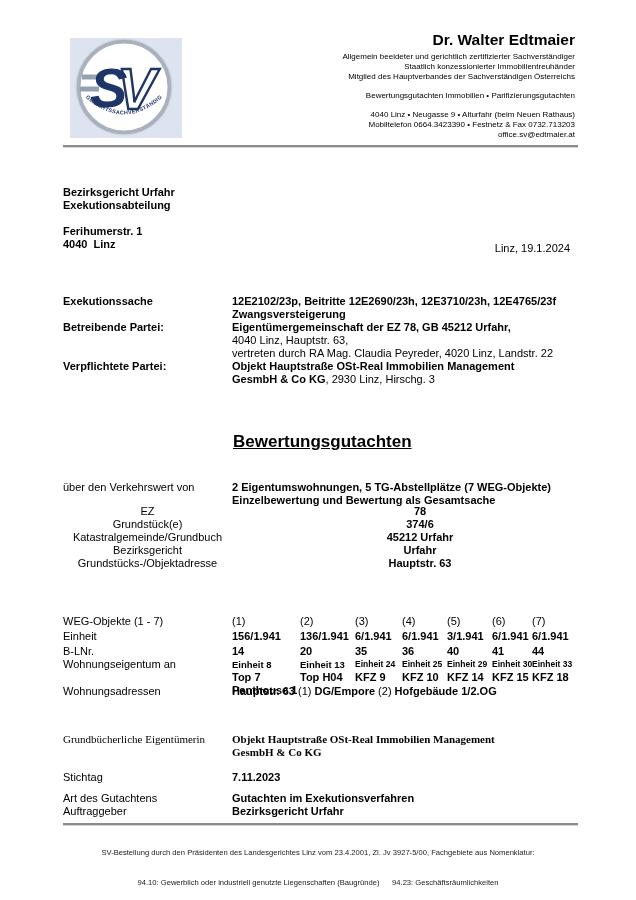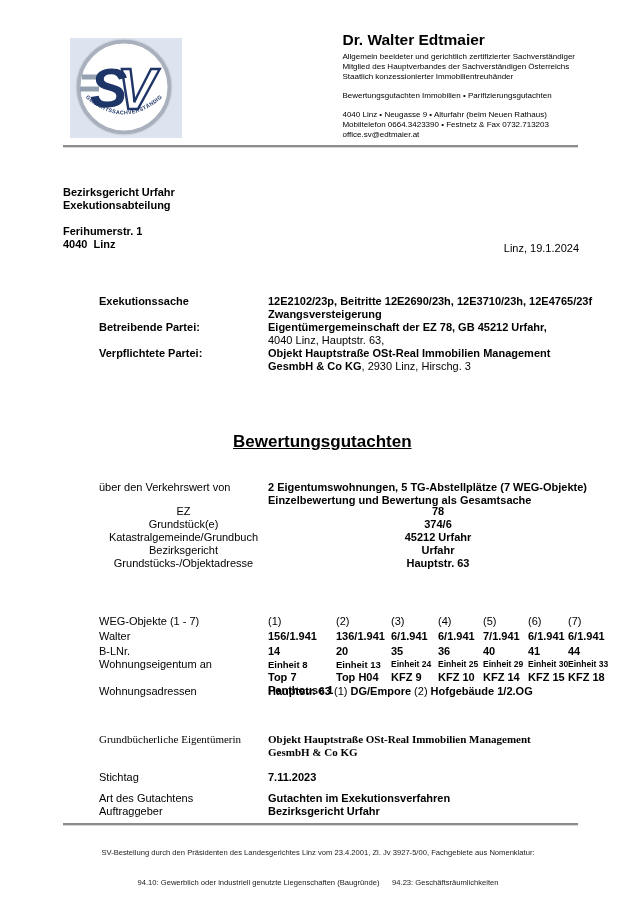--- a/index.html
+++ b/index.html
@@ -12,40 +12,40 @@
   .pre { white-space:pre; }
 
   
   .logo { position:absolute; left:70px; top:38px; width:112px; height:100px; }
   .logo svg { display:block; }
   .logo-s  { font-family:"Liberation Sans",sans-serif; font-style:italic; font-weight:bold; font-size:56px; fill:#1e3567; }
   .logo-v  { font-family:"Liberation Sans",sans-serif; font-style:italic; font-weight:bold; font-size:58px; fill:none; stroke:#1e3567; stroke-width:2.4px; }
   .logo-ring { font-family:"Liberation Sans",sans-serif; font-weight:bold; font-size:5.4px; fill:#1e3567; letter-spacing:0.35px; }
 
   
-  .letterhead { position:absolute; top:31px; right:61px; }
+  .letterhead { position:absolute; top:31px; right:61px; text-align:right; }
   .lh-name  { font-size:15.5px; font-weight:bold; line-height:18px; margin-bottom:3px; }
   .lh-small { font-size:8px; line-height:10px; }
   .lh-gap   { margin-top:9px; }
 
   
   .rule { position:absolute; left:63px; width:515px; height:2px; background:#8c8c8c; border-bottom:1px solid #d6d6d6; }
   .rule-top { top:145px; }
   .rule-bottom { top:823px; }
 
   
   .recipient { position:absolute; left:63px; top:186px; font-weight:bold; }
   .recipient .gap { height:13px; }
   .underline { white-space:pre; }
-  .date { position:absolute; top:242px; right:57px; }
+  .date { position:absolute; top:242px; right:66px; }
 
   
   .sec { position:absolute; left:63px; width:545px; }
   .row { display:flex; }
-  .row .l { width:169px; flex:none;margin-left:36px; }
+  .row .l { width:169px; flex:none; }
   .row .v { flex:1; white-space:nowrap; }
 
   .case { top:295px; }
   .doc-title { position:absolute; left:233px; top:431px; font-size:17px; line-height:21px; font-weight:bold; text-decoration:underline; }
   .valuation { top:481px; }
   .property { top:505px;text-align:center; }
 
   
   .weg { top:614px; }
   .wc { flex:none; white-space:nowrap; }
@@ -84,22 +84,22 @@
       <path id="ringArc" d="M 14 58 Q 54 95 94 58" fill="none"></path>
       <text class="logo-ring">
         <textPath href="#ringArc" startOffset="2">GERICHTSSACHVERSTÄNDIGE</textPath>
       </text>
     </svg>
   </div>
 
   <div class="letterhead">
     <div class="lh-name">Dr. Walter Edtmaier</div>
     <div class="lh-small">Allgemein beeideter und gerichtlich zertifizierter Sachverständiger</div>
+    <div class="lh-small">Staatlich konzessionierter Immobilientreuhänder</div>
     <div class="lh-small">Mitglied des Hauptverbandes der Sachverständigen Österreichs</div>
-    <div class="lh-small">Staatlich konzessionierter Immobilientreuhänder</div>
     <div class="lh-small lh-gap">Bewertungsgutachten Immobilien • Parifizierungsgutachten</div>
     <div class="lh-small lh-gap">4040 Linz • Neugasse 9 • Alturfahr (beim Neuen Rathaus)</div>
     <div class="lh-small">Mobiltelefon 0664.3423390 • Festnetz &amp; Fax 0732.713203</div>
     <div class="lh-small">office.sv@edtmaier.at</div>
   </div>
 
   <div class="rule rule-top"></div>
 
   <div class="recipient">
     <div>Bezirksgericht Urfahr</div>
@@ -119,20 +119,24 @@
       <div class="l"></div>
       <div class="v b">Zwangsversteigerung</div>
     </div>
     <div class="row">
       <div class="l b">Betreibende Partei:</div>
       <div class="v b">Eigentümergemeinschaft der EZ 78, GB 45212 Urfahr,</div>
     </div>
     <div class="row">
       <div class="l"></div>
       <div class="v">4040 Linz, Hauptstr. 63,</div>
+    </div>
+    <div class="row">
+      <div class="l"></div>
+      <div class="v">vertreten durch RA Mag. Claudia Peyreder, 4020 Linz, Landstr. 22</div>
     </div>
     <div class="row">
       <div class="l b">Verpflichtete Partei:</div>
       <div class="v b">Objekt Hauptstraße OSt-Real Immobilien Management</div>
     </div>
     <div class="row">
       <div class="l"></div>
       <div class="v"><span class="b">GesmbH &amp; Co KG</span><span>, 2930 Linz, Hirschg. 3</span></div>
     </div>
   </div>
@@ -178,26 +182,26 @@
       <div class="l">WEG-Objekte (1 - 7)</div>
       <span class="wc wc1">(1)</span>
       <span class="wc wc2">(2)</span>
       <span class="wc wc3">(3)</span>
       <span class="wc wc4">(4)</span>
       <span class="wc wc5">(5)</span>
       <span class="wc wc6">(6)</span>
       <span class="wc wc7">(7)</span>
     </div>
     <div class="row wr2">
-      <div class="l">Walter</div>
+      <div class="l">Einheit</div>
       <span class="wc wc1 b">156/1.941</span>
       <span class="wc wc2 b">136/1.941</span>
       <span class="wc wc3 b">6/1.941</span>
       <span class="wc wc4 b">6/1.941</span>
-      <span class="wc wc5 b">7/1.941</span>
+      <span class="wc wc5 b">3/1.941</span>
       <span class="wc wc6 b">6/1.941</span>
       <span class="wc wc7 b">6/1.941</span>
     </div>
     <div class="row wr3">
       <div class="l">B-LNr.</div>
       <span class="wc wc1 b">14</span>
       <span class="wc wc2 b">20</span>
       <span class="wc wc3 b">35</span>
       <span class="wc wc4 b">36</span>
       <span class="wc wc5 b">40</span>

